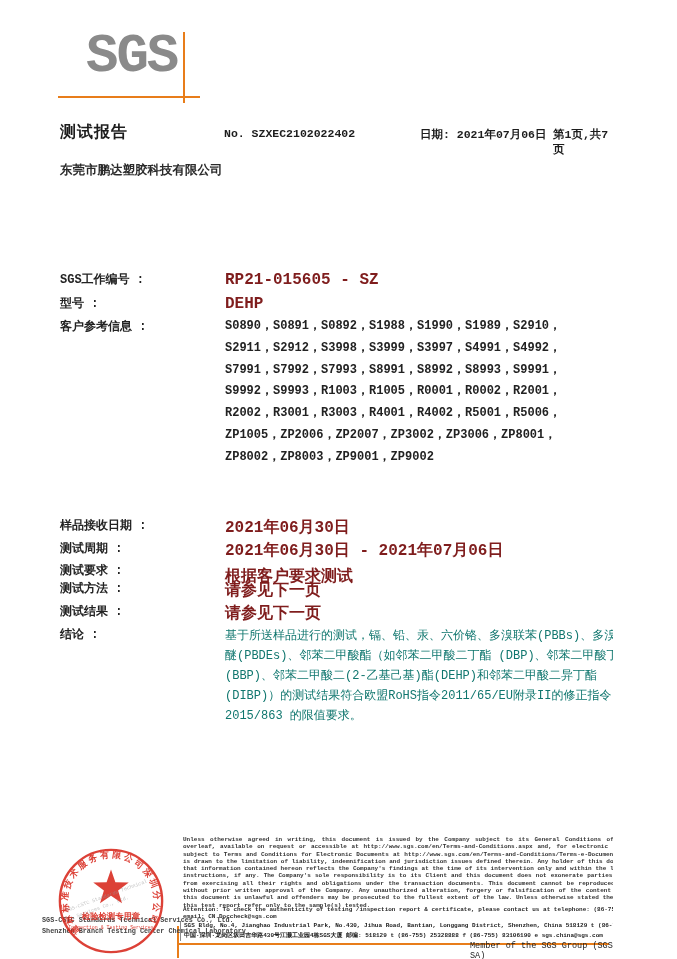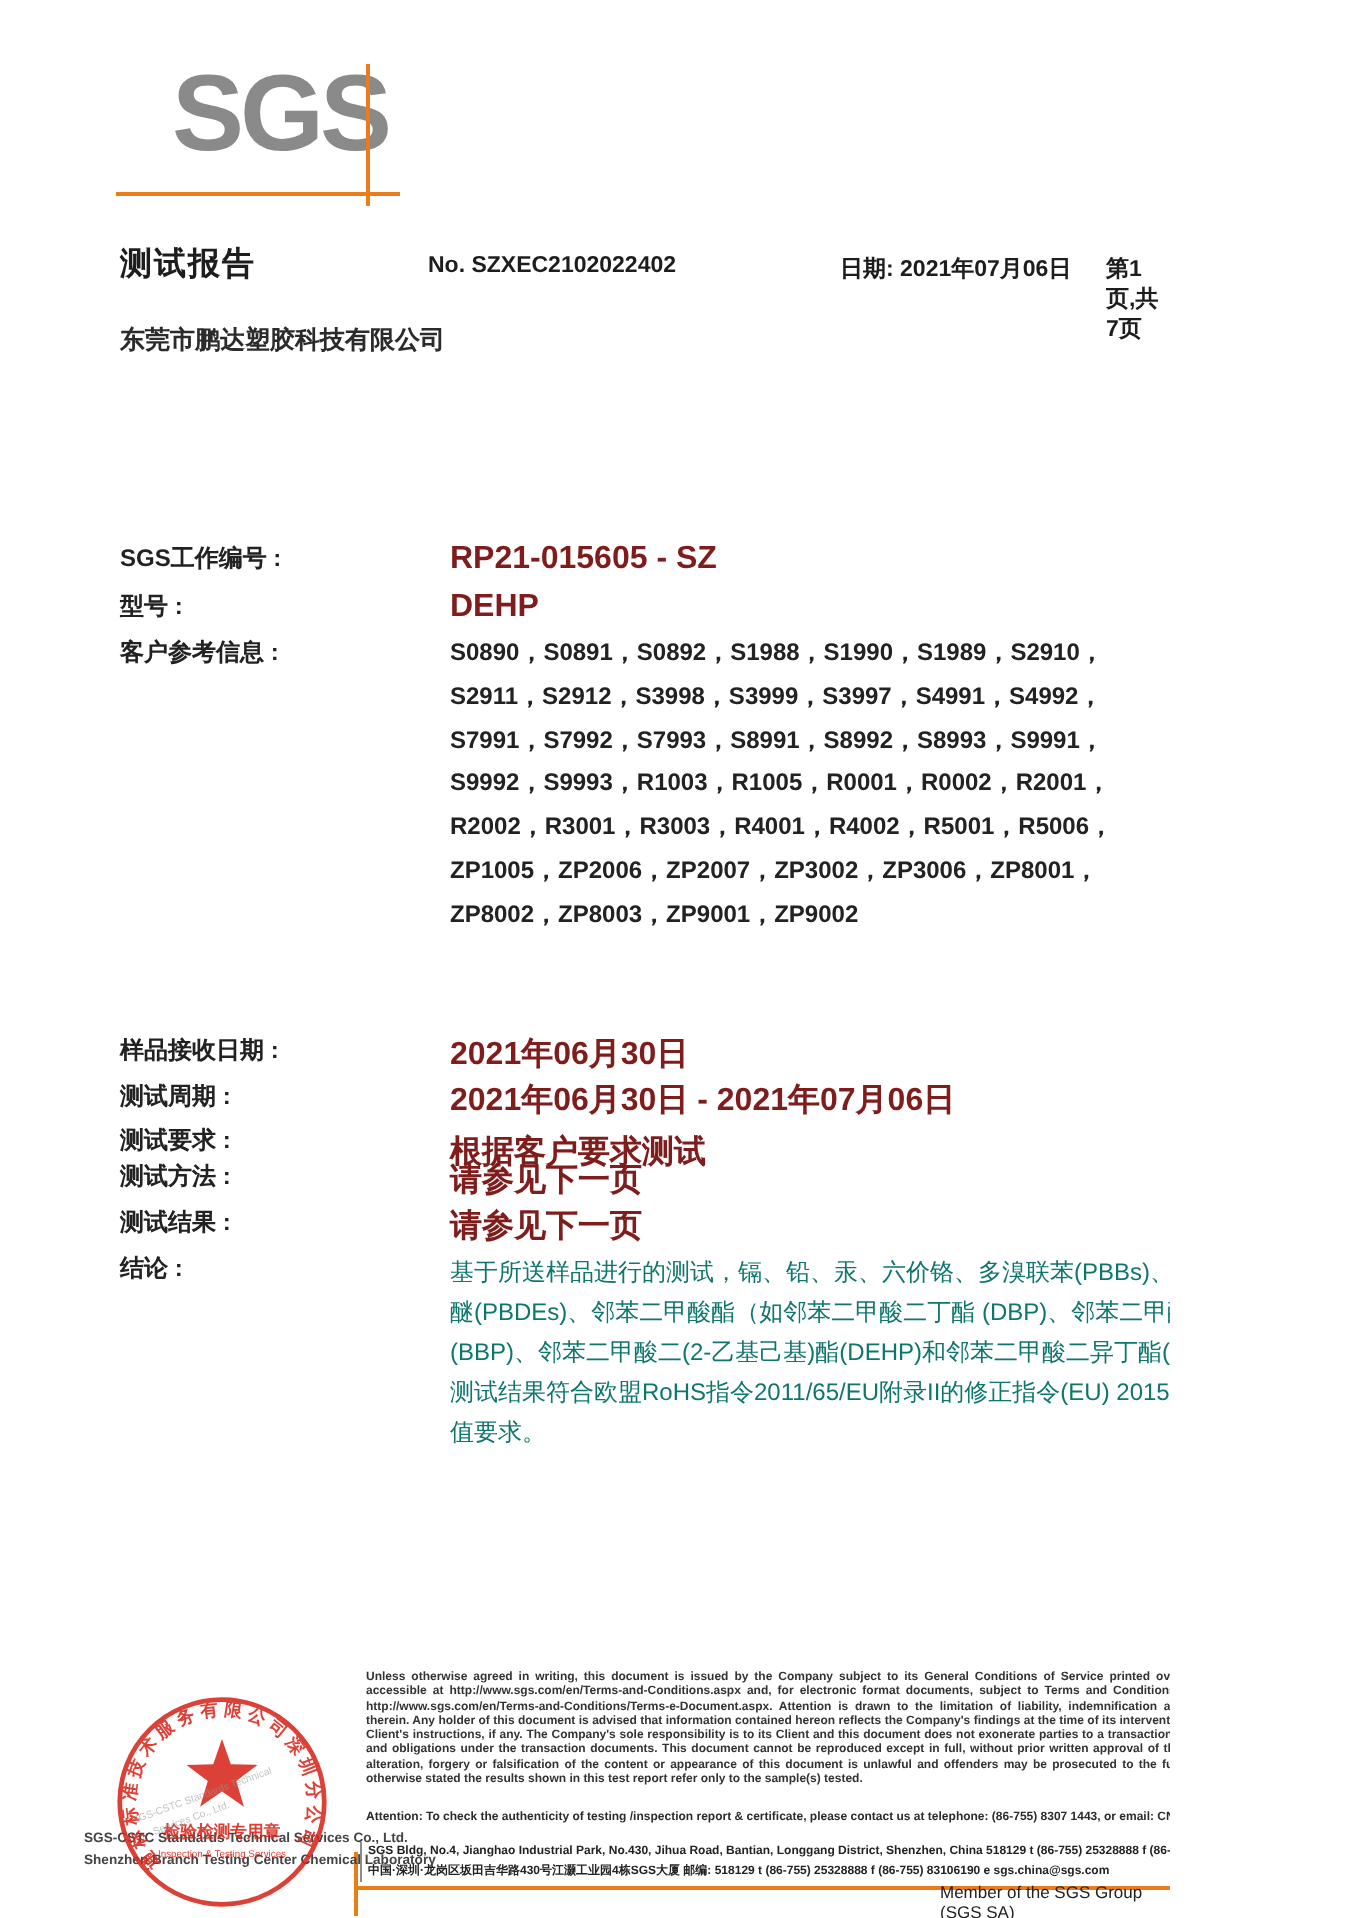--- a/index.html
+++ b/index.html
@@ -1,17 +1,17 @@
 <!DOCTYPE html>
 <html><head>
 <meta charset="utf-8">
 <style>
   html,body{margin:0;padding:0;background:#ffffff;}
   .page{position:relative;width:585px;height:959px;background:#fff;overflow:hidden;
-        font-family:Liberation Sans, sans-serif;color:#2b2b2b;}
+        font-family:Liberation Mono, monospace;color:#2b2b2b;padding-left:28px;}
   .abs{position:absolute;}
   
   .logo-text{left:86px;top:30px;font-size:54px;font-weight:700;color:#8a8a8a;letter-spacing:-2px;line-height:1;}
   .reg-h{height:2px;background:#e87d1a;}
   .reg-v{width:2px;background:#e87d1a;}
   
   .rpt-title{left:60px;top:122px;font-size:16px;font-weight:700;color:#1d1d1d;letter-spacing:1px;}
   .hdr-item{top:127px;font-size:11.5px;font-weight:700;color:#1d1d1d;}
   
   .co-name{left:60px;top:162px;font-size:12.5px;font-weight:700;}
@@ -34,21 +34,21 @@
 </head>
 <body>
 
 <div class="page">
 
   <div class="abs logo-text">SGS</div>
   <div class="abs reg-h" style="left:58px;top:96px;width:142px;"></div>
   <div class="abs reg-v" style="left:183px;top:32px;height:71px;"></div>
 
   <div class="abs rpt-title">测试报告</div>
-  <div class="abs hdr-item" style="left:214px;">No. SZXEC2102022402</div>
+  <div class="abs hdr-item" style="left:224px;">No. SZXEC2102022402</div>
   <div class="abs hdr-item" style="left:420px;">日期: 2021年07月06日</div>
   <div class="abs hdr-item" style="left:553px;">第1页,共7页</div>
 
   <div class="abs co-name">东莞市鹏达塑胶科技有限公司</div>
 
 
   <div class="abs flabel" style="top:271px;">SGS工作编号 :</div>
   <div class="abs fvalue" style="top:271px;">RP21-015605 - SZ</div>
 
   <div class="abs flabel" style="top:295px;text-align:right;">型号 :</div>

